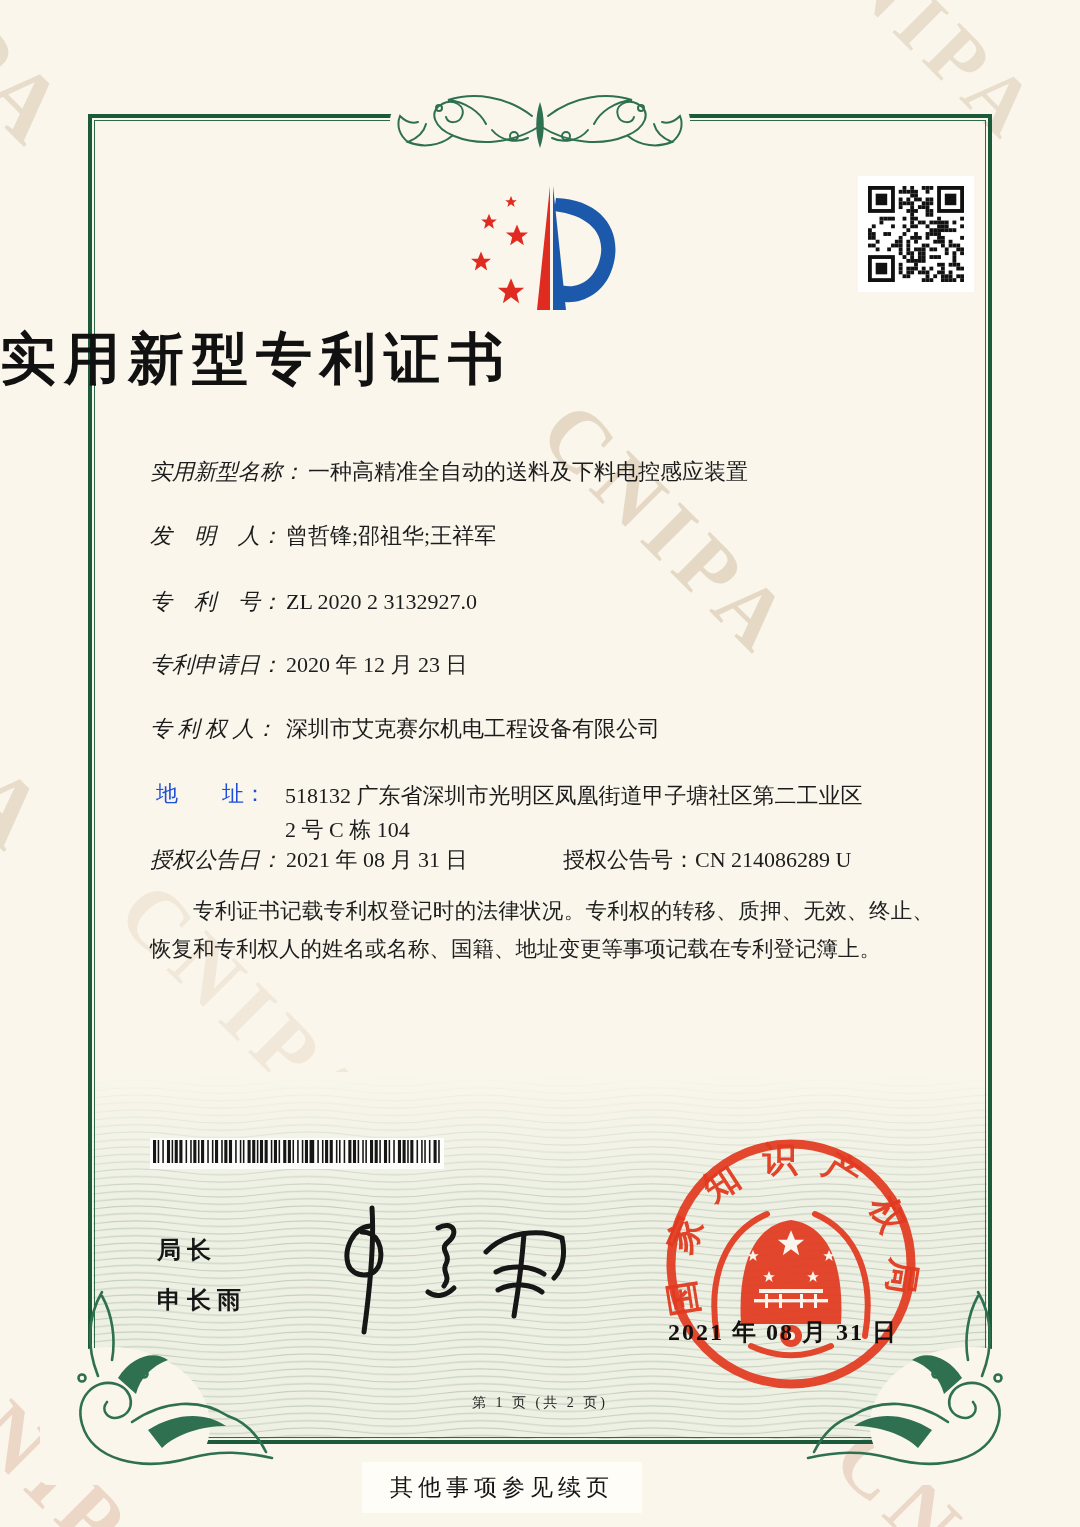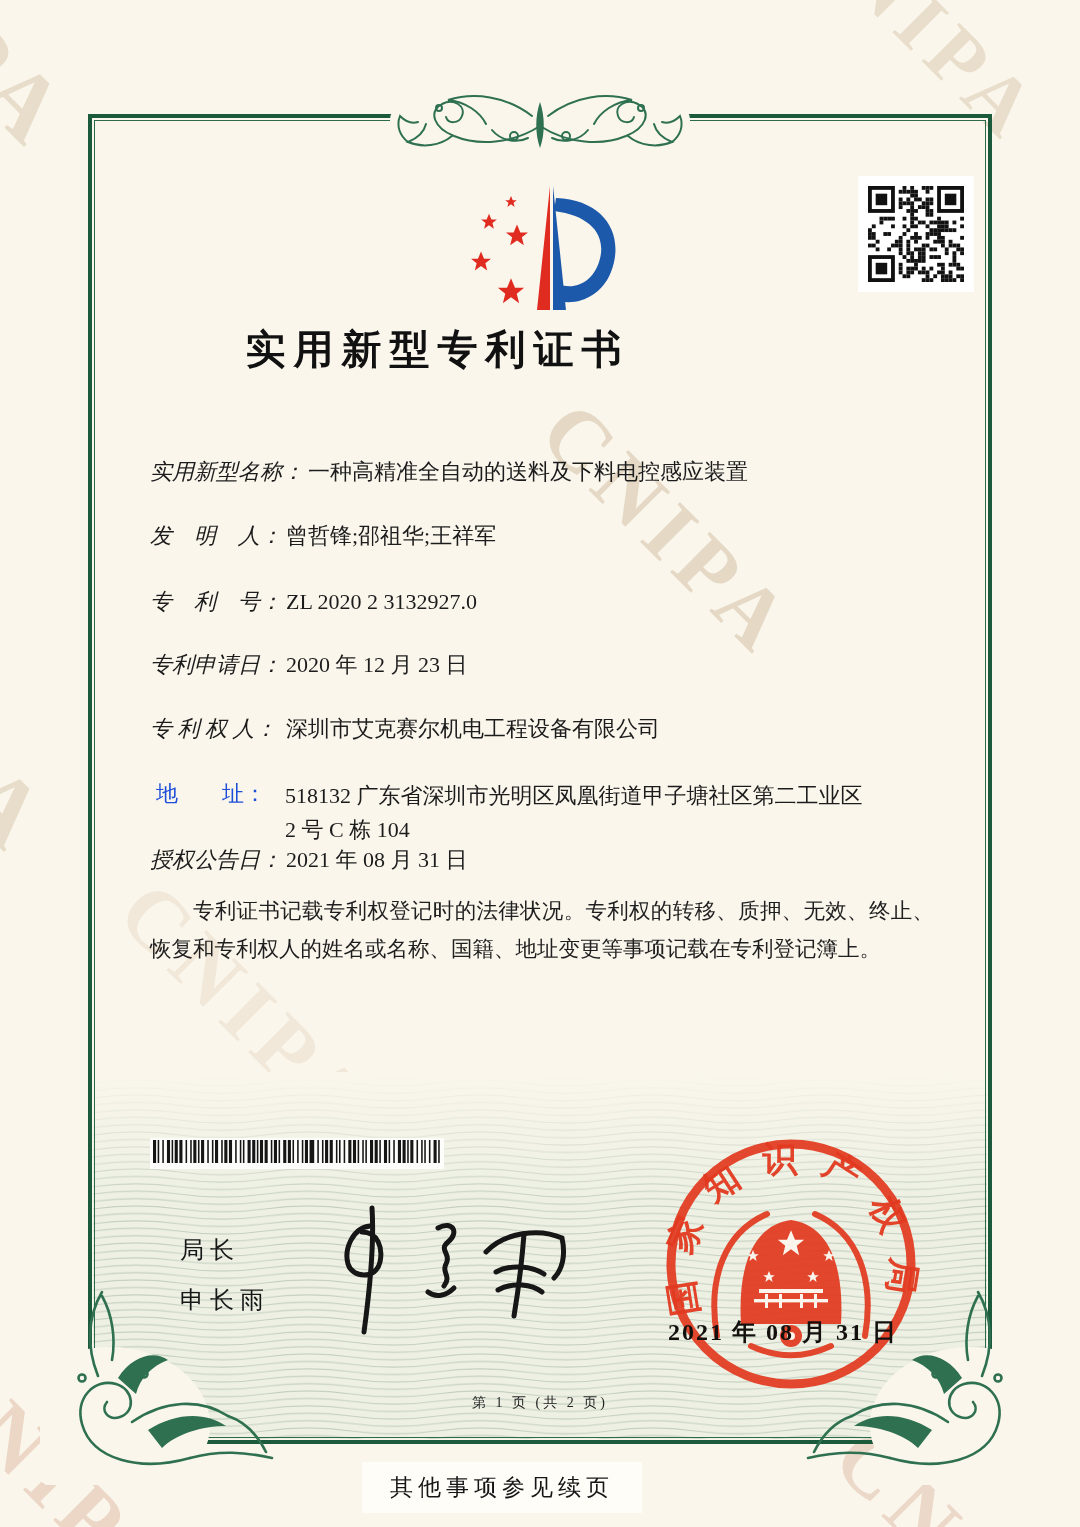--- a/index.html
+++ b/index.html
@@ -6,34 +6,34 @@
   body{width:1080px;height:1527px;background:#faf6ec;font-family:"Liberation Serif","DejaVu Serif",serif;}
   .page{position:relative;width:1080px;height:1527px;overflow:hidden;background:#faf6ec;}
   .wm{position:absolute;font-family:"Liberation Serif","DejaVu Serif",serif;font-weight:700;
       transform:rotate(45deg);transform-origin:left top;letter-spacing:10px;white-space:nowrap;pointer-events:none;}
   .frame{position:absolute;left:88px;top:114px;width:896px;height:1322px;border:4px solid #1c5a3c;}
   .frame-inner{position:absolute;left:2px;top:2px;right:2px;bottom:2px;border:1px solid #2c6b4a;}
   .waves{position:absolute;left:93px;top:1072px;width:894px;height:367px;overflow:hidden;}
   .waves-fade{position:absolute;left:93px;top:1072px;width:894px;height:130px;
       background:linear-gradient(180deg,rgba(250,246,236,1) 0%,rgba(250,246,236,0) 100%);}
   .cert-no{position:absolute;left:140px;top:186px;font-size:23px;letter-spacing:4px;color:#2b2b2b;}
-  .title{position:absolute;left:0;top:322px;width:875px;text-align:center;font-size:40px;font-weight:700;
+  .title{position:absolute;left:0;top:322px;width:875px;text-align:left;font-size:56px;font-weight:700;
       letter-spacing:8px;color:#111;}
   .row{position:absolute;left:150px;font-size:22px;color:#1c1c1c;white-space:nowrap;}
   .row .lab{display:inline-block;min-width:132px;font-style:italic;}
   .row .val{margin-left:4px;}
   .addr-val{position:absolute;left:285px;top:779px;width:592px;font-size:22px;line-height:34px;color:#1c1c1c;}
   .addr-lab{position:absolute;left:156px;top:779px;font-size:22px;color:#1d4ed8;}
   .grant2{position:absolute;left:563px;font-size:22px;color:#1c1c1c;white-space:nowrap;}
   .bodytext{position:absolute;left:150px;top:893px;width:784px;font-size:21.5px;line-height:37.5px;
       text-align:justify;color:#1f1f1f;}
   .bodytext p{margin:0;text-indent:2em;}
   .barcode-box{position:absolute;left:150px;top:1138px;background:#fdfdfb;padding:2px 3px;}
   .sig-label{position:absolute;left:157px;font-size:24px;font-family:"Liberation Sans","DejaVu Sans",sans-serif;
-      font-weight:400;letter-spacing:6px;color:#161616;margin-left:23px;}
+      font-weight:700;letter-spacing:6px;color:#161616;}
   .seal-wrap{position:absolute;left:653px;top:1126px;width:276px;height:276px;}
   .seal-date{position:absolute;left:668px;top:1316px;font-size:24px;font-weight:700;letter-spacing:2px;color:#13100e;}
   .page-num{position:absolute;left:0;top:1394px;width:1080px;text-align:center;font-size:14px;
       letter-spacing:3px;color:#242424;}
   .cont-box{position:absolute;left:0;top:1462px;width:1004px;text-align:center;}
   .cont-box span{display:inline-block;background:#fffdf8;padding:10px 28px;font-size:23px;letter-spacing:5px;color:#151515;}
   .qr-box{position:absolute;left:858px;top:176px;width:116px;height:116px;background:#fff;}
   .orn{position:absolute;pointer-events:none;}
 </style>
 </head>
@@ -359,20 +359,23 @@
     <span class="lab"><span>专利申请日</span>：</span><span class="val">2020 年 12 月 23 日</span>
   </div>
   <div class="row" style="top:714px">
     <span class="lab"><span>专 利 权 人</span>：</span><span class="val">深圳市艾克赛尔机电工程设备有限公司</span>
   </div>
   <div class="addr-lab"><span>地　　址</span>：</div>
   <div class="addr-val">518132 广东省深圳市光明区凤凰街道甲子塘社区第二工业区 2 号 C 栋 104</div>
   <div class="row" style="top:845px">
     <span class="lab"><span>授权公告日</span>：</span><span class="val">2021 年 08 月 31 日</span>
   </div>
+  <div class="grant2" style="top:845px">
+    <span><span>授权公告号</span>：</span><span>CN 214086289 U</span>
+  </div>
 
   <div class="bodytext">
     <p>专利证书记载专利权登记时的法律状况。专利权的转移、质押、无效、终止、恢复和专利权人的姓名或名称、国籍、地址变更等事项记载在专利登记簿上。</p>
   </div>
 
   <div class="barcode-box">
     <svg id="barcode-svg" width="288" height="23" xmlns="http://www.w3.org/2000/svg">
         <rect x="0" y="0" width="3.1" height="23" fill="#161616"></rect>
         <rect x="4.65" y="0" width="1.55" height="23" fill="#161616"></rect>
         <rect x="9.3" y="0" width="1.55" height="23" fill="#161616"></rect>

